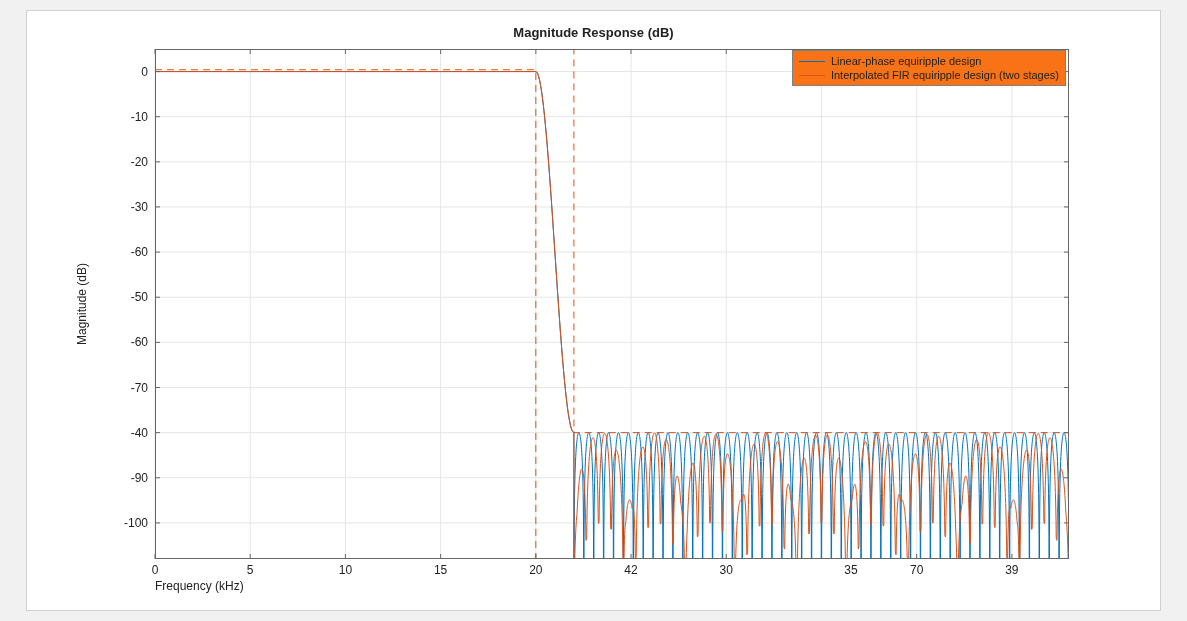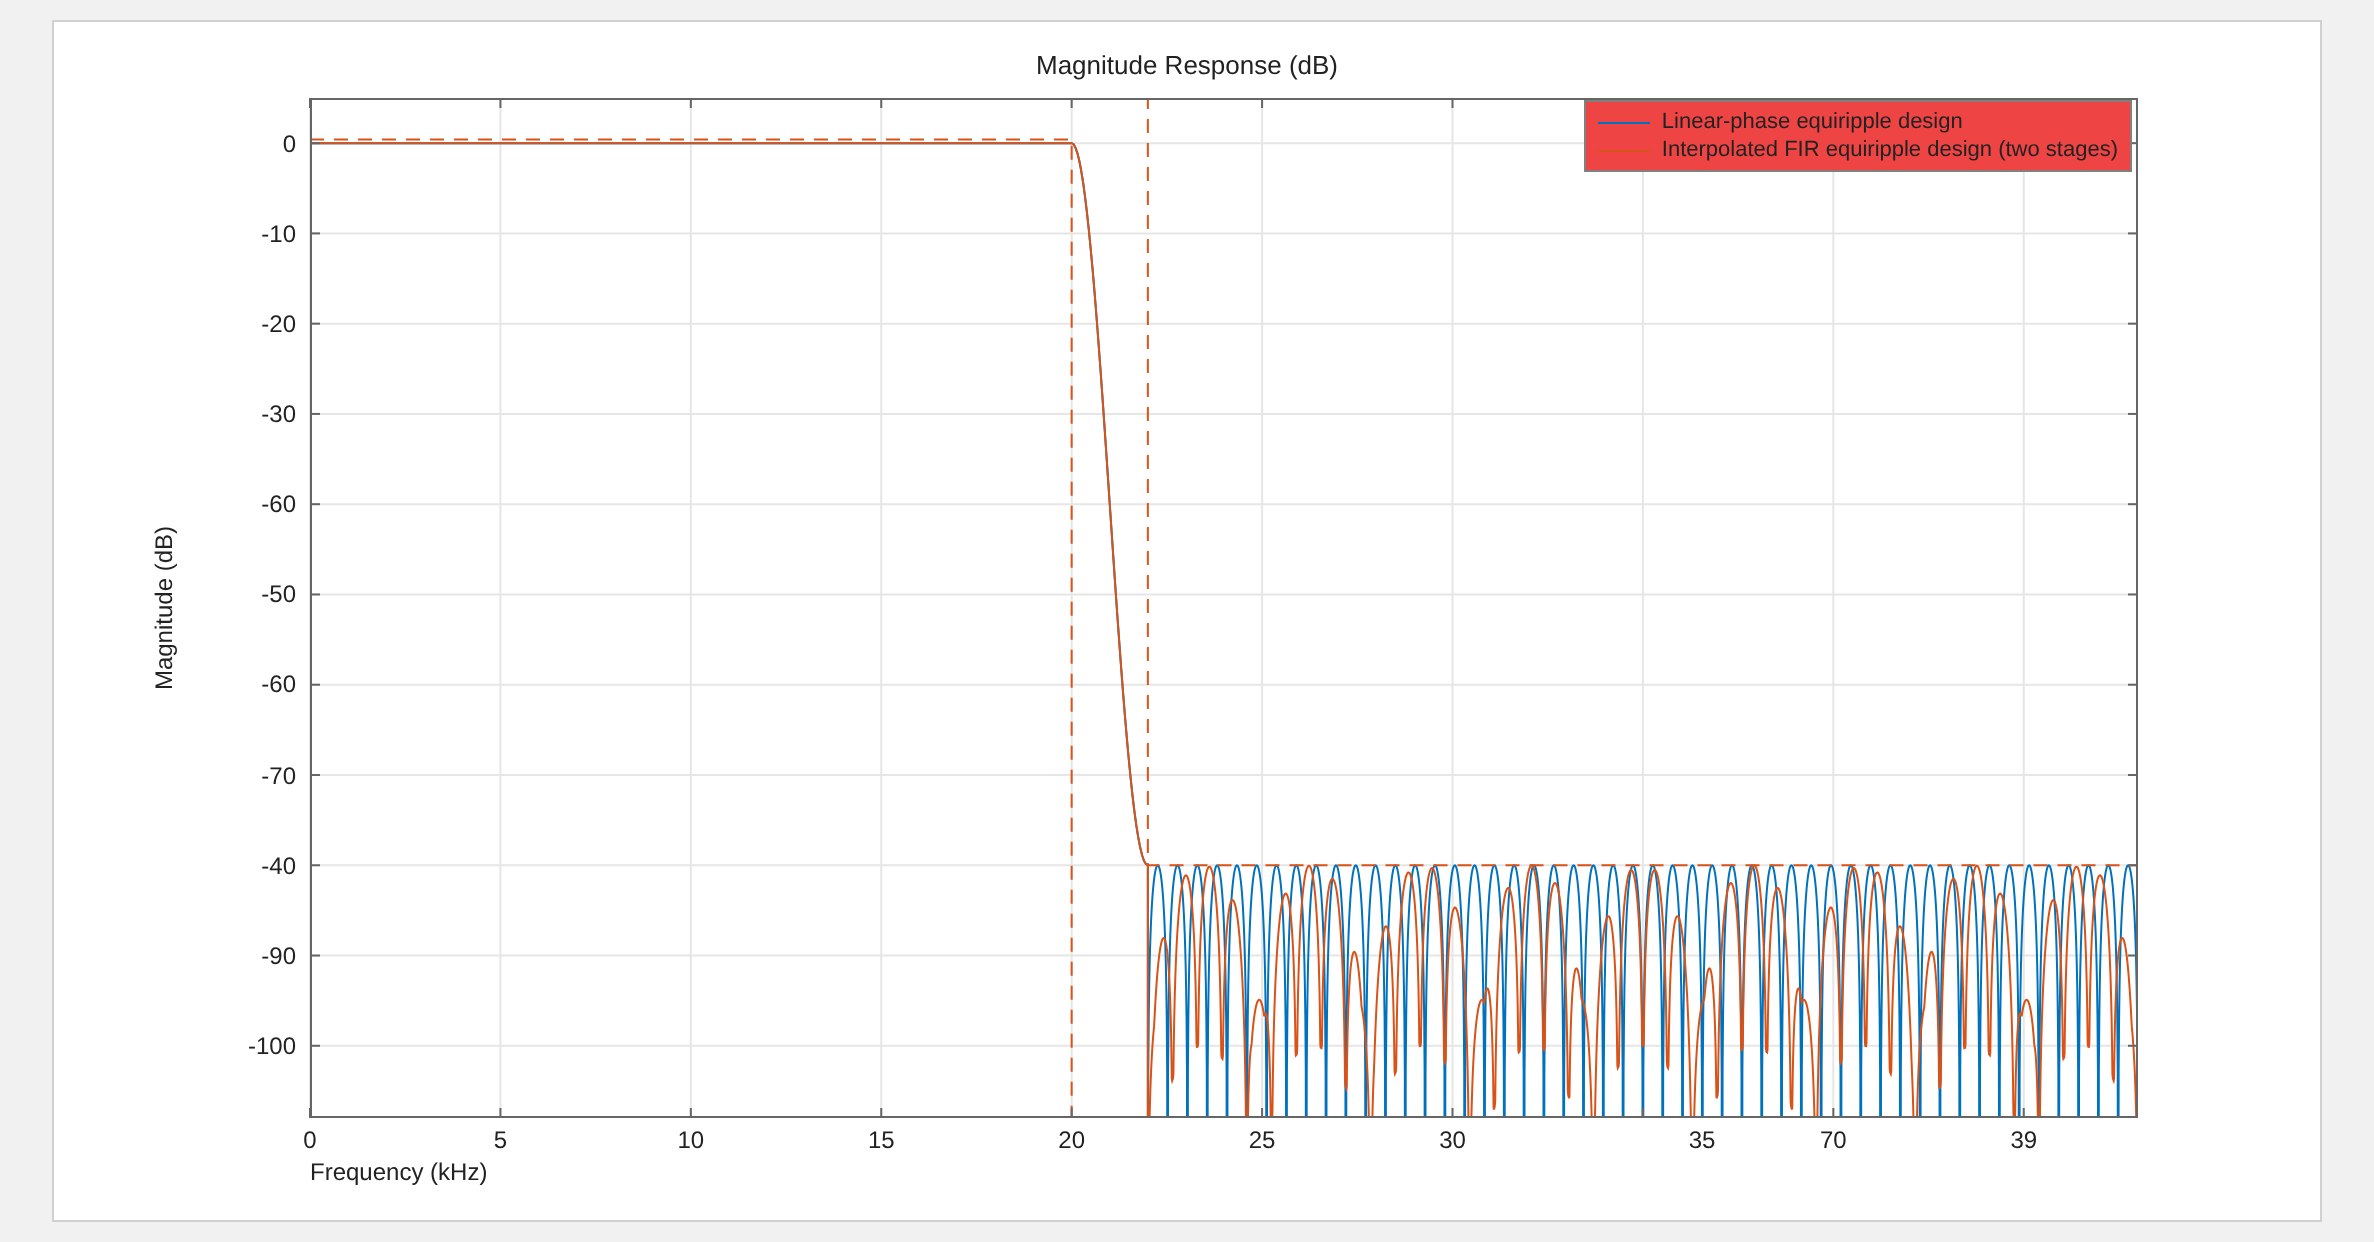--- a/index.html
+++ b/index.html
@@ -20,21 +20,21 @@
     height: 599px;
     background: #ffffff;
     box-shadow: 0 0 0 1px #d0d0d0;
   }
   .title {
     position: absolute;
     top: 14px;
     left: 0;
     width: 100%;
     text-align: center;
-    font-weight: normal;
+    font-weight: bold;
     font-size: 13px;
   }
   .axes {
     position: absolute;
     left: 128px;
     top: 38px;
     width: 914px;
     height: 510px;
     background: #ffffff;
   }
@@ -64,21 +64,21 @@
   }
   .tick-label {
     position: absolute;
     font-size: 12px;
     color: #222;
   }
   .ytick { right: 1012px; text-align: right; width: 50px; transform: translateY(-50%); }
   .xtick { top: 552px; text-align: center; width: 40px; transform: translateX(-50%); }
   .legend {
     position: absolute;
-    background: #ef4444;
+    background: #f97316;
     border: 1px solid #808080;
     font-size: 11px;
     padding: 3px 6px 3px 6px;
   }
   .legend-row {
     display: flex;
     align-items: center;
     height: 14px;
   }
   .legend-swatch {
@@ -185,21 +185,21 @@
   <div class="tick-label ytick" style="top:376.50px">-70</div>
   <div class="tick-label ytick" style="top:421.63px">-40</div>
   <div class="tick-label ytick" style="top:466.76px">-90</div>
   <div class="tick-label ytick" style="top:511.89px">-100</div>
 
   <div class="tick-label xtick" style="left:128px">0</div>
   <div class="tick-label xtick" style="left:223.21px">5</div>
   <div class="tick-label xtick" style="left:318.42px">10</div>
   <div class="tick-label xtick" style="left:413.63px">15</div>
   <div class="tick-label xtick" style="left:508.83px">20</div>
-  <div class="tick-label xtick" style="left:604.04px">25</div>
+  <div class="tick-label xtick" style="left:604.04px">42</div>
   <div class="tick-label xtick" style="left:699.25px">30</div>
   <div class="tick-label xtick" style="left:824px">35</div>
   <div class="tick-label xtick" style="left:889.67px">70</div>
   <div class="tick-label xtick" style="left:984.88px">39</div>
 
   <div class="ylabel">Magnitude (dB)</div>
   <div class="xlabel">Frequency (kHz)</div>
 
   <div class="legend" style="right:94px; top:39px;">
     <div class="legend-row">

